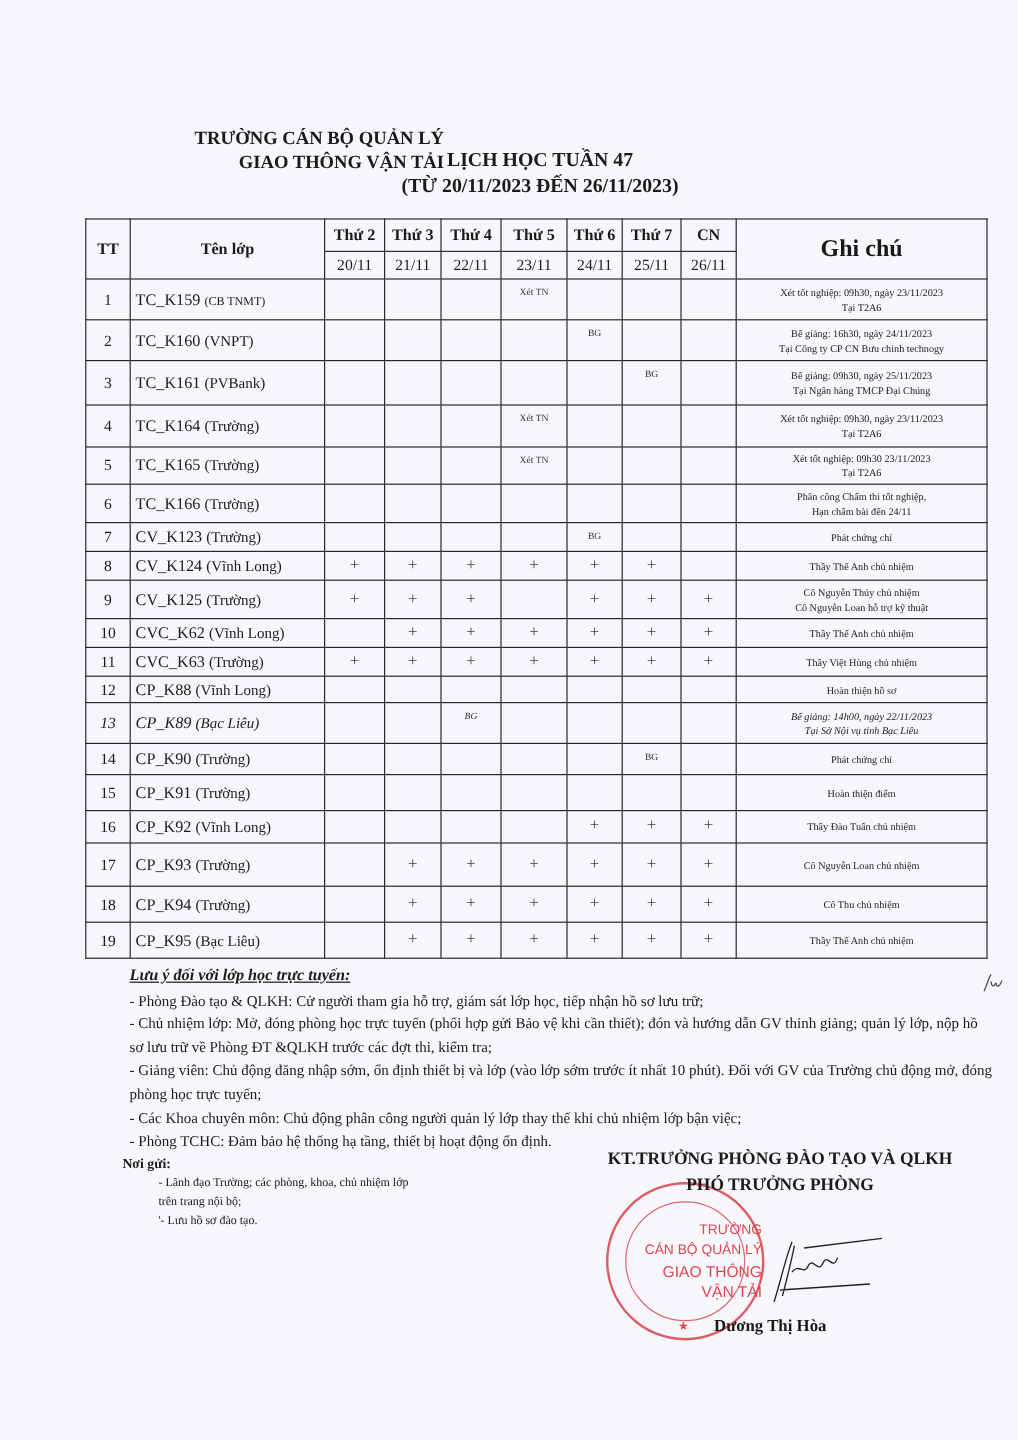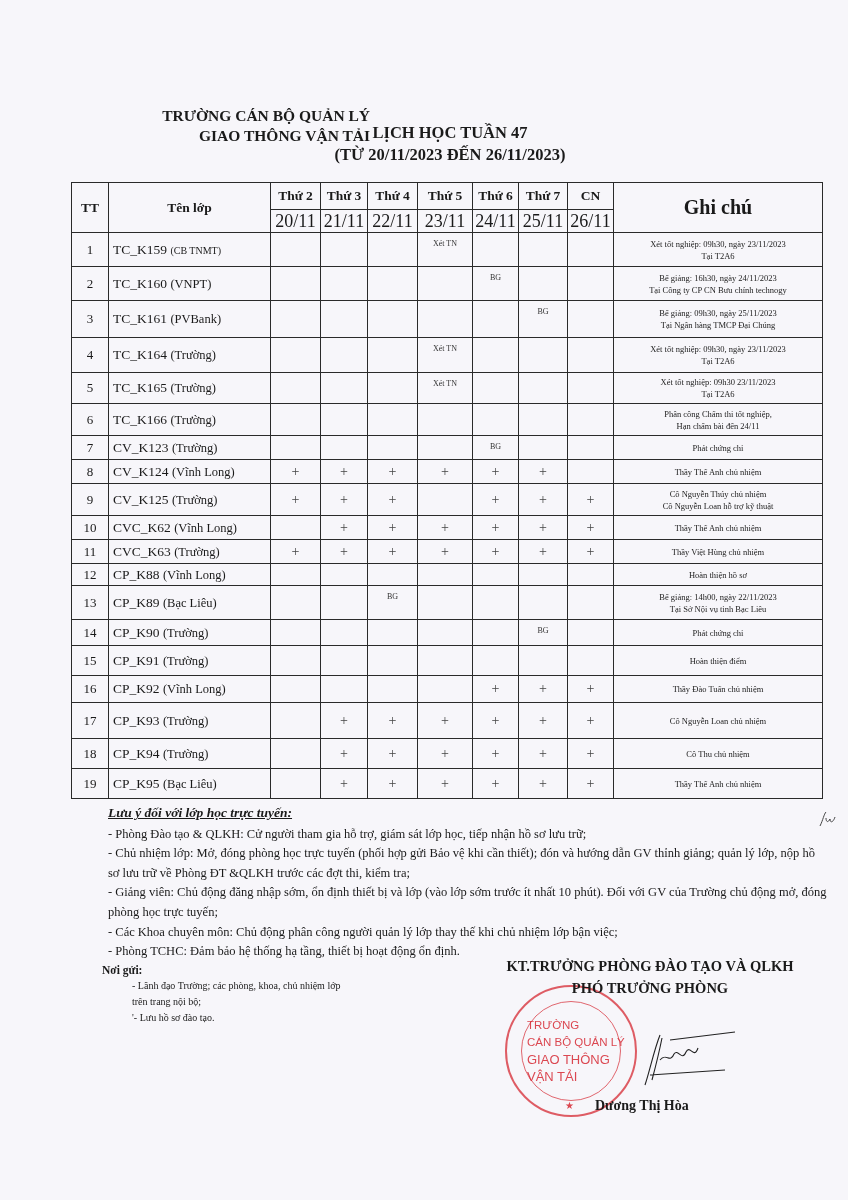--- a/index.html
+++ b/index.html
@@ -8,42 +8,42 @@
     font-family: "Liberation Serif", "DejaVu Serif", serif; color: #1a1a1a;
   }
   .school { position: absolute; left: 110px; top: 80px; width: 260px; text-align: right;
     font-weight: bold; font-size: 15.5px; line-height: 20px; margin-top: 26px; }
   .title { position: absolute; left: 290px; top: 122px; width: 320px; text-align: center;
     font-weight: bold; font-size: 16.5px; line-height: 22px; }
   table.sched { position: absolute; left: 71px; top: 182px; border-collapse: collapse;
     width: 751px; table-layout: fixed; }
   table.sched td, table.sched th { border: 1.2px solid #2a2a2a; padding: 0; text-align: center; vertical-align: middle; }
   th { font-weight: bold; font-size: 13.5px; }
-  th.date { font-weight: normal; font-size: 18px; height: 22px; }
+  th.date { font-weight: normal; font-size: 13px; height: 22px; }
   th.day { height: 26px; }
   td.tt { font-size: 13px; }
   td.name { text-align: left !important; padding-left: 4px !important; font-size: 13.5px; white-space: nowrap; }
   td.name .loc { font-size: 12.5px; }
   td.name .loc.small { font-size: 10px; }
   td.cell { font-size: 14px; color: #444; }
   td.cell.tag { font-size: 8px; color: #333; vertical-align: top; padding-top: 6px !important; }
   td.note { font-size: 8.5px; line-height: 12px; color: #222; }
   .notes { position: absolute; left: 108px; top: 803px; width: 720px; font-size: 12.5px; line-height: 19.6px; }
   .notes .head { font-weight: bold; font-style: italic; text-decoration: underline; font-size: 13.5px; margin-bottom: 2px; }
   .recipients { position: absolute; left: 75px; top: 962px; font-size: 10px; line-height: 16px; margin-left: 27px; }
   .recipients .lbl { font-weight: bold; font-size: 11.5px; }
   .recipients .ind { padding-left: 30px; }
   .sign { position: absolute; left: 480px; top: 955px; width: 340px; text-align: center;
     font-weight: bold; font-size: 14.5px; line-height: 22px; }
   .signer { position: absolute; left: 595px; top: 1098px; font-weight: bold; font-size: 14px; }
   .stamp { position: absolute; left: 505px; top: 985px; width: 132px; height: 132px; border-radius: 50%;
     border: 2px solid rgba(214,40,50,0.75); box-sizing: border-box; }
   .stamp .inner { position: absolute; left: 14px; top: 14px; right: 14px; bottom: 14px; border-radius: 50%;
     border: 1.5px solid rgba(214,40,50,0.7); }
-  .stamp .txt { position: absolute; left: 0; right: 0; top: 30px; text-align: left; color: rgba(214,40,50,0.85);
+  .stamp .txt { position: absolute; left: 0; right: 0; top: 30px; text-align: right; color: rgba(214,40,50,0.85);
     font-family: "Liberation Sans", "DejaVu Sans", sans-serif; font-size: 11.5px; line-height: 17px; padding-left: 20px; }
   .stamp .star { position: absolute; left: 58px; bottom: 4px; color: rgba(214,40,50,0.85); font-size: 10px; }
   .sigmark { position: absolute; left: 640px; top: 1030px; }
   .initial { position: absolute; left: 818px; top: 810px; }
 </style>
 </head>
 <body>
 
 <div class="school">
   <div>TRƯỜNG CÁN BỘ QUẢN LÝ</div>
@@ -265,21 +265,21 @@
         <td class="cell"></td>
         <td class="cell"></td>
         <td class="cell"></td>
         <td class="cell"></td>
         <td class="cell"></td>
         <td class="note">
           <div>Hoàn thiện hồ sơ</div>
           <div></div>
         </td>
       </tr>
-      <tr style="height: 34px;">
+      <tr style="height: 34px; font-style: italic;">
         <td class="tt">13</td>
         <td class="name"><span>CP_K89</span> <span class="loc">(Bạc Liêu)</span></td>
         <td class="cell"></td>
         <td class="cell"></td>
         <td class="cell tag">BG</td>
         <td class="cell"></td>
         <td class="cell"></td>
         <td class="cell"></td>
         <td class="cell"></td>
         <td class="note">

